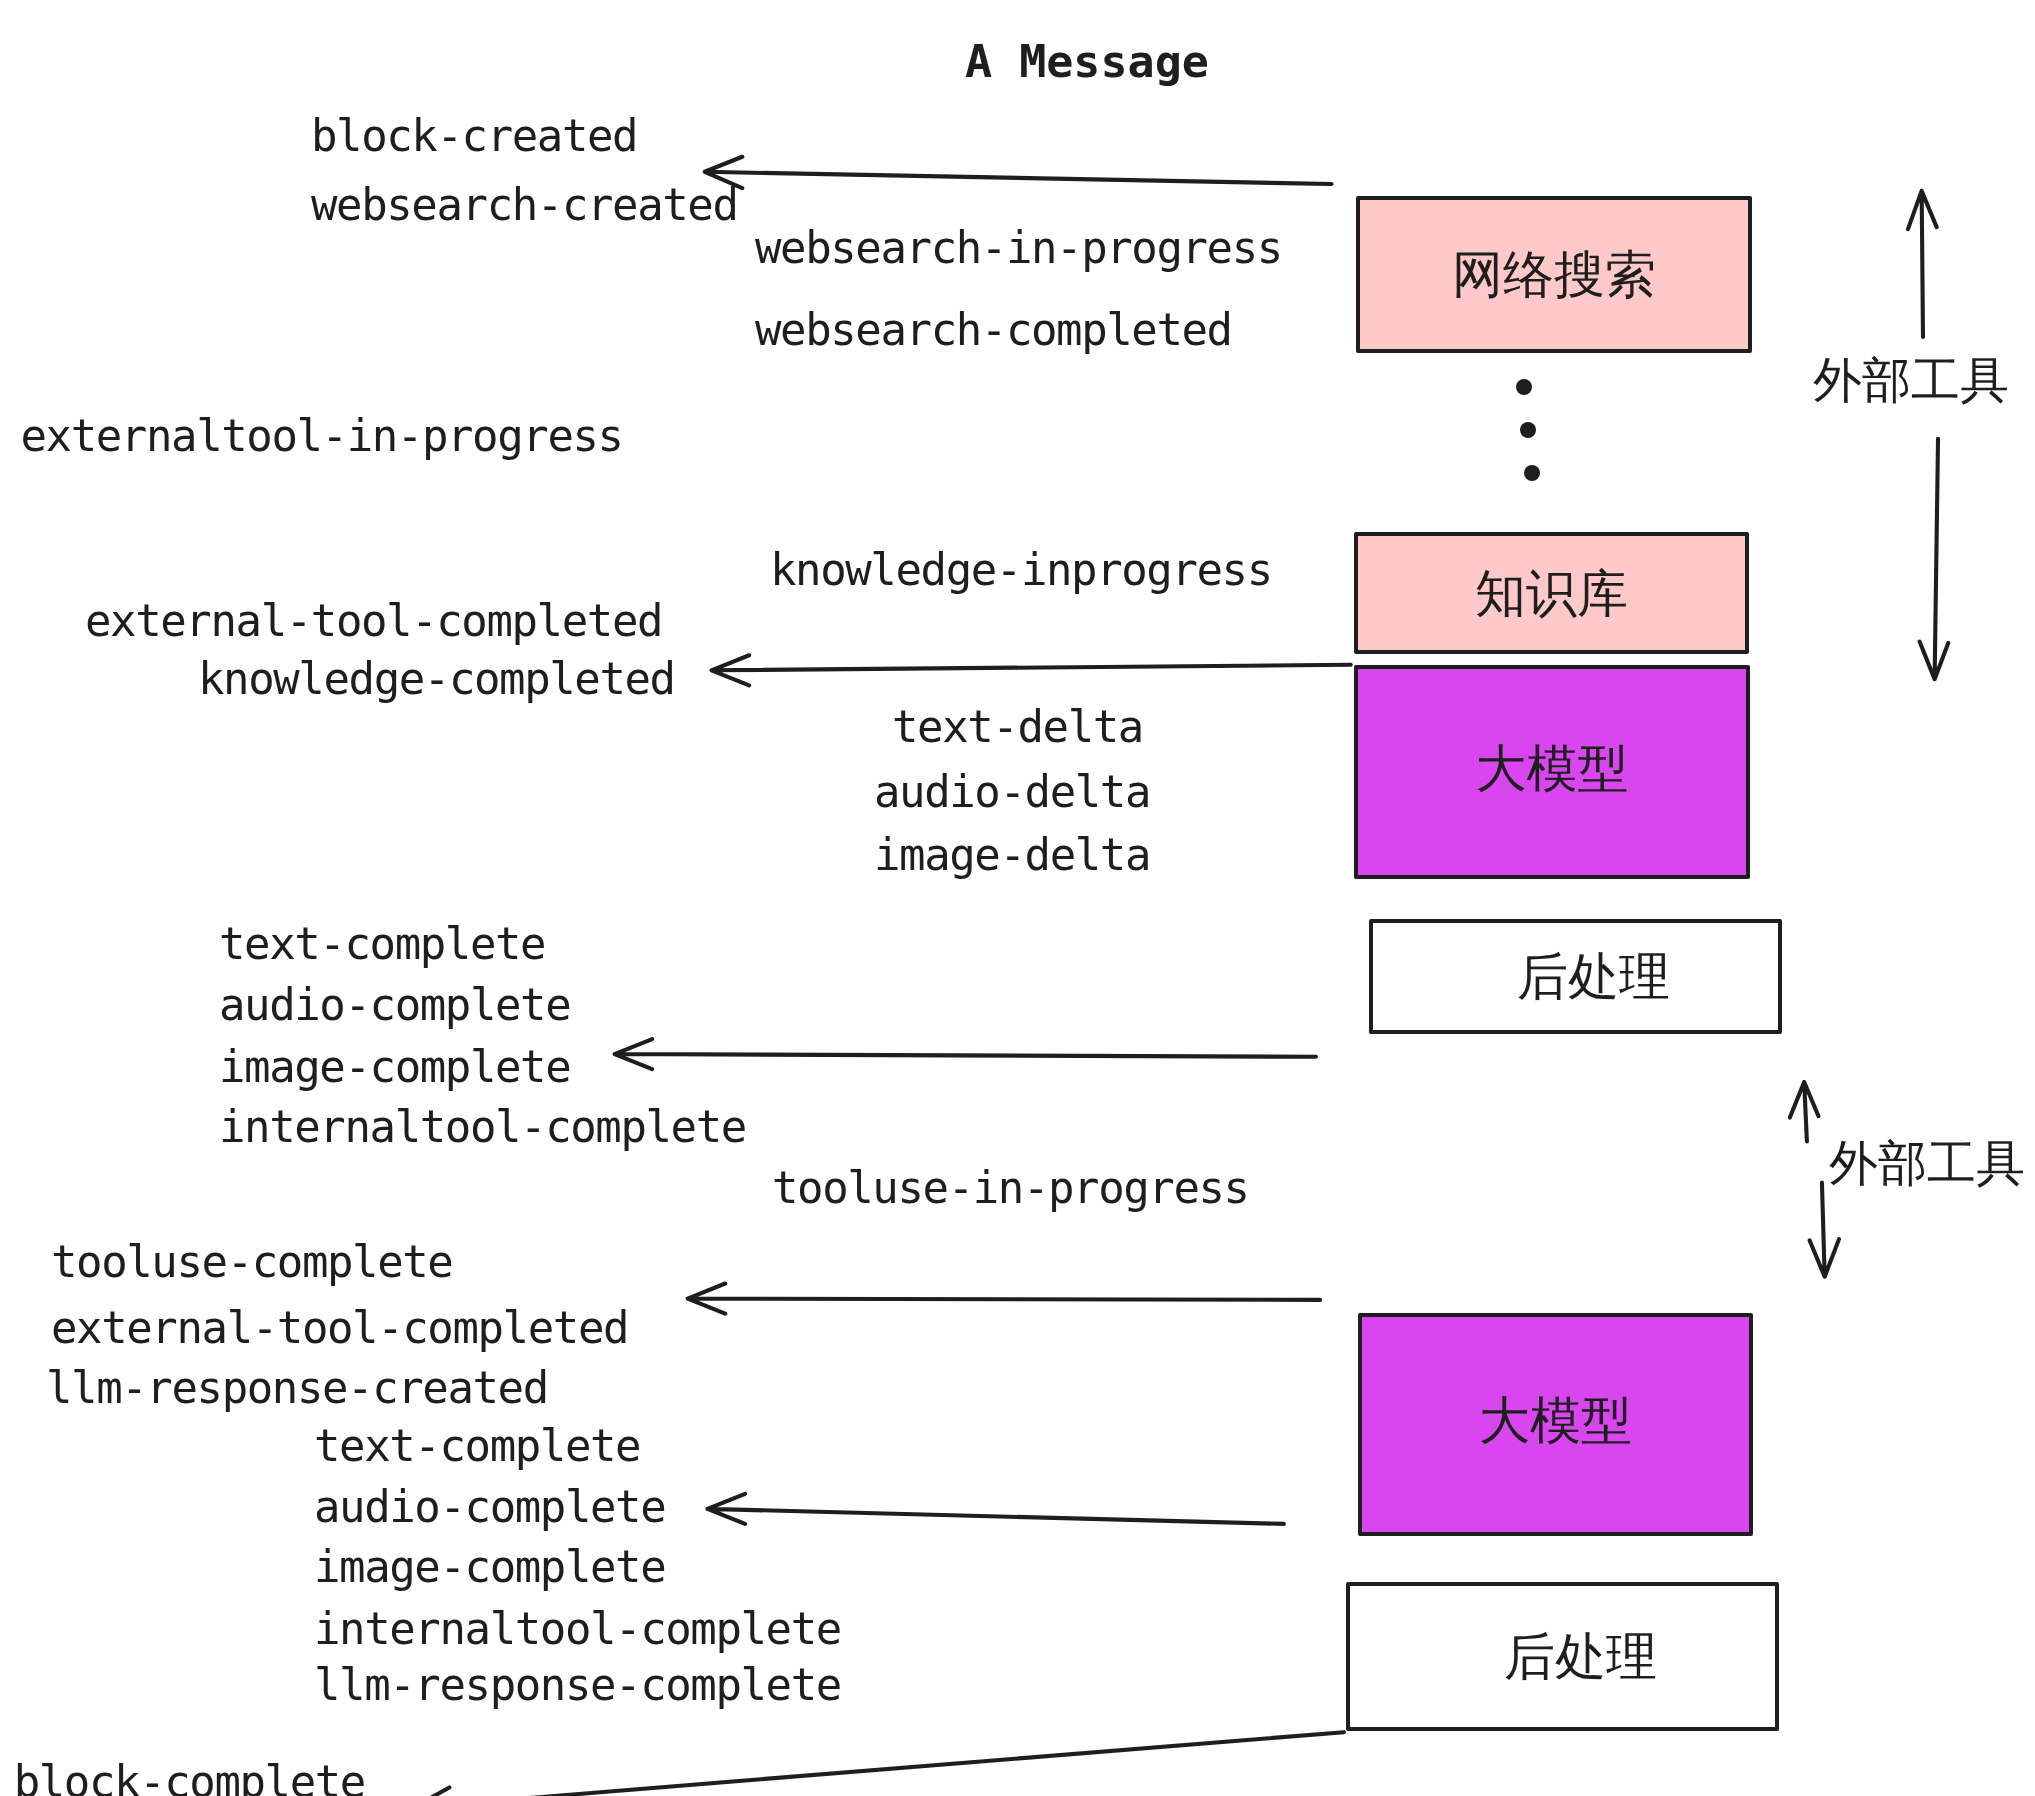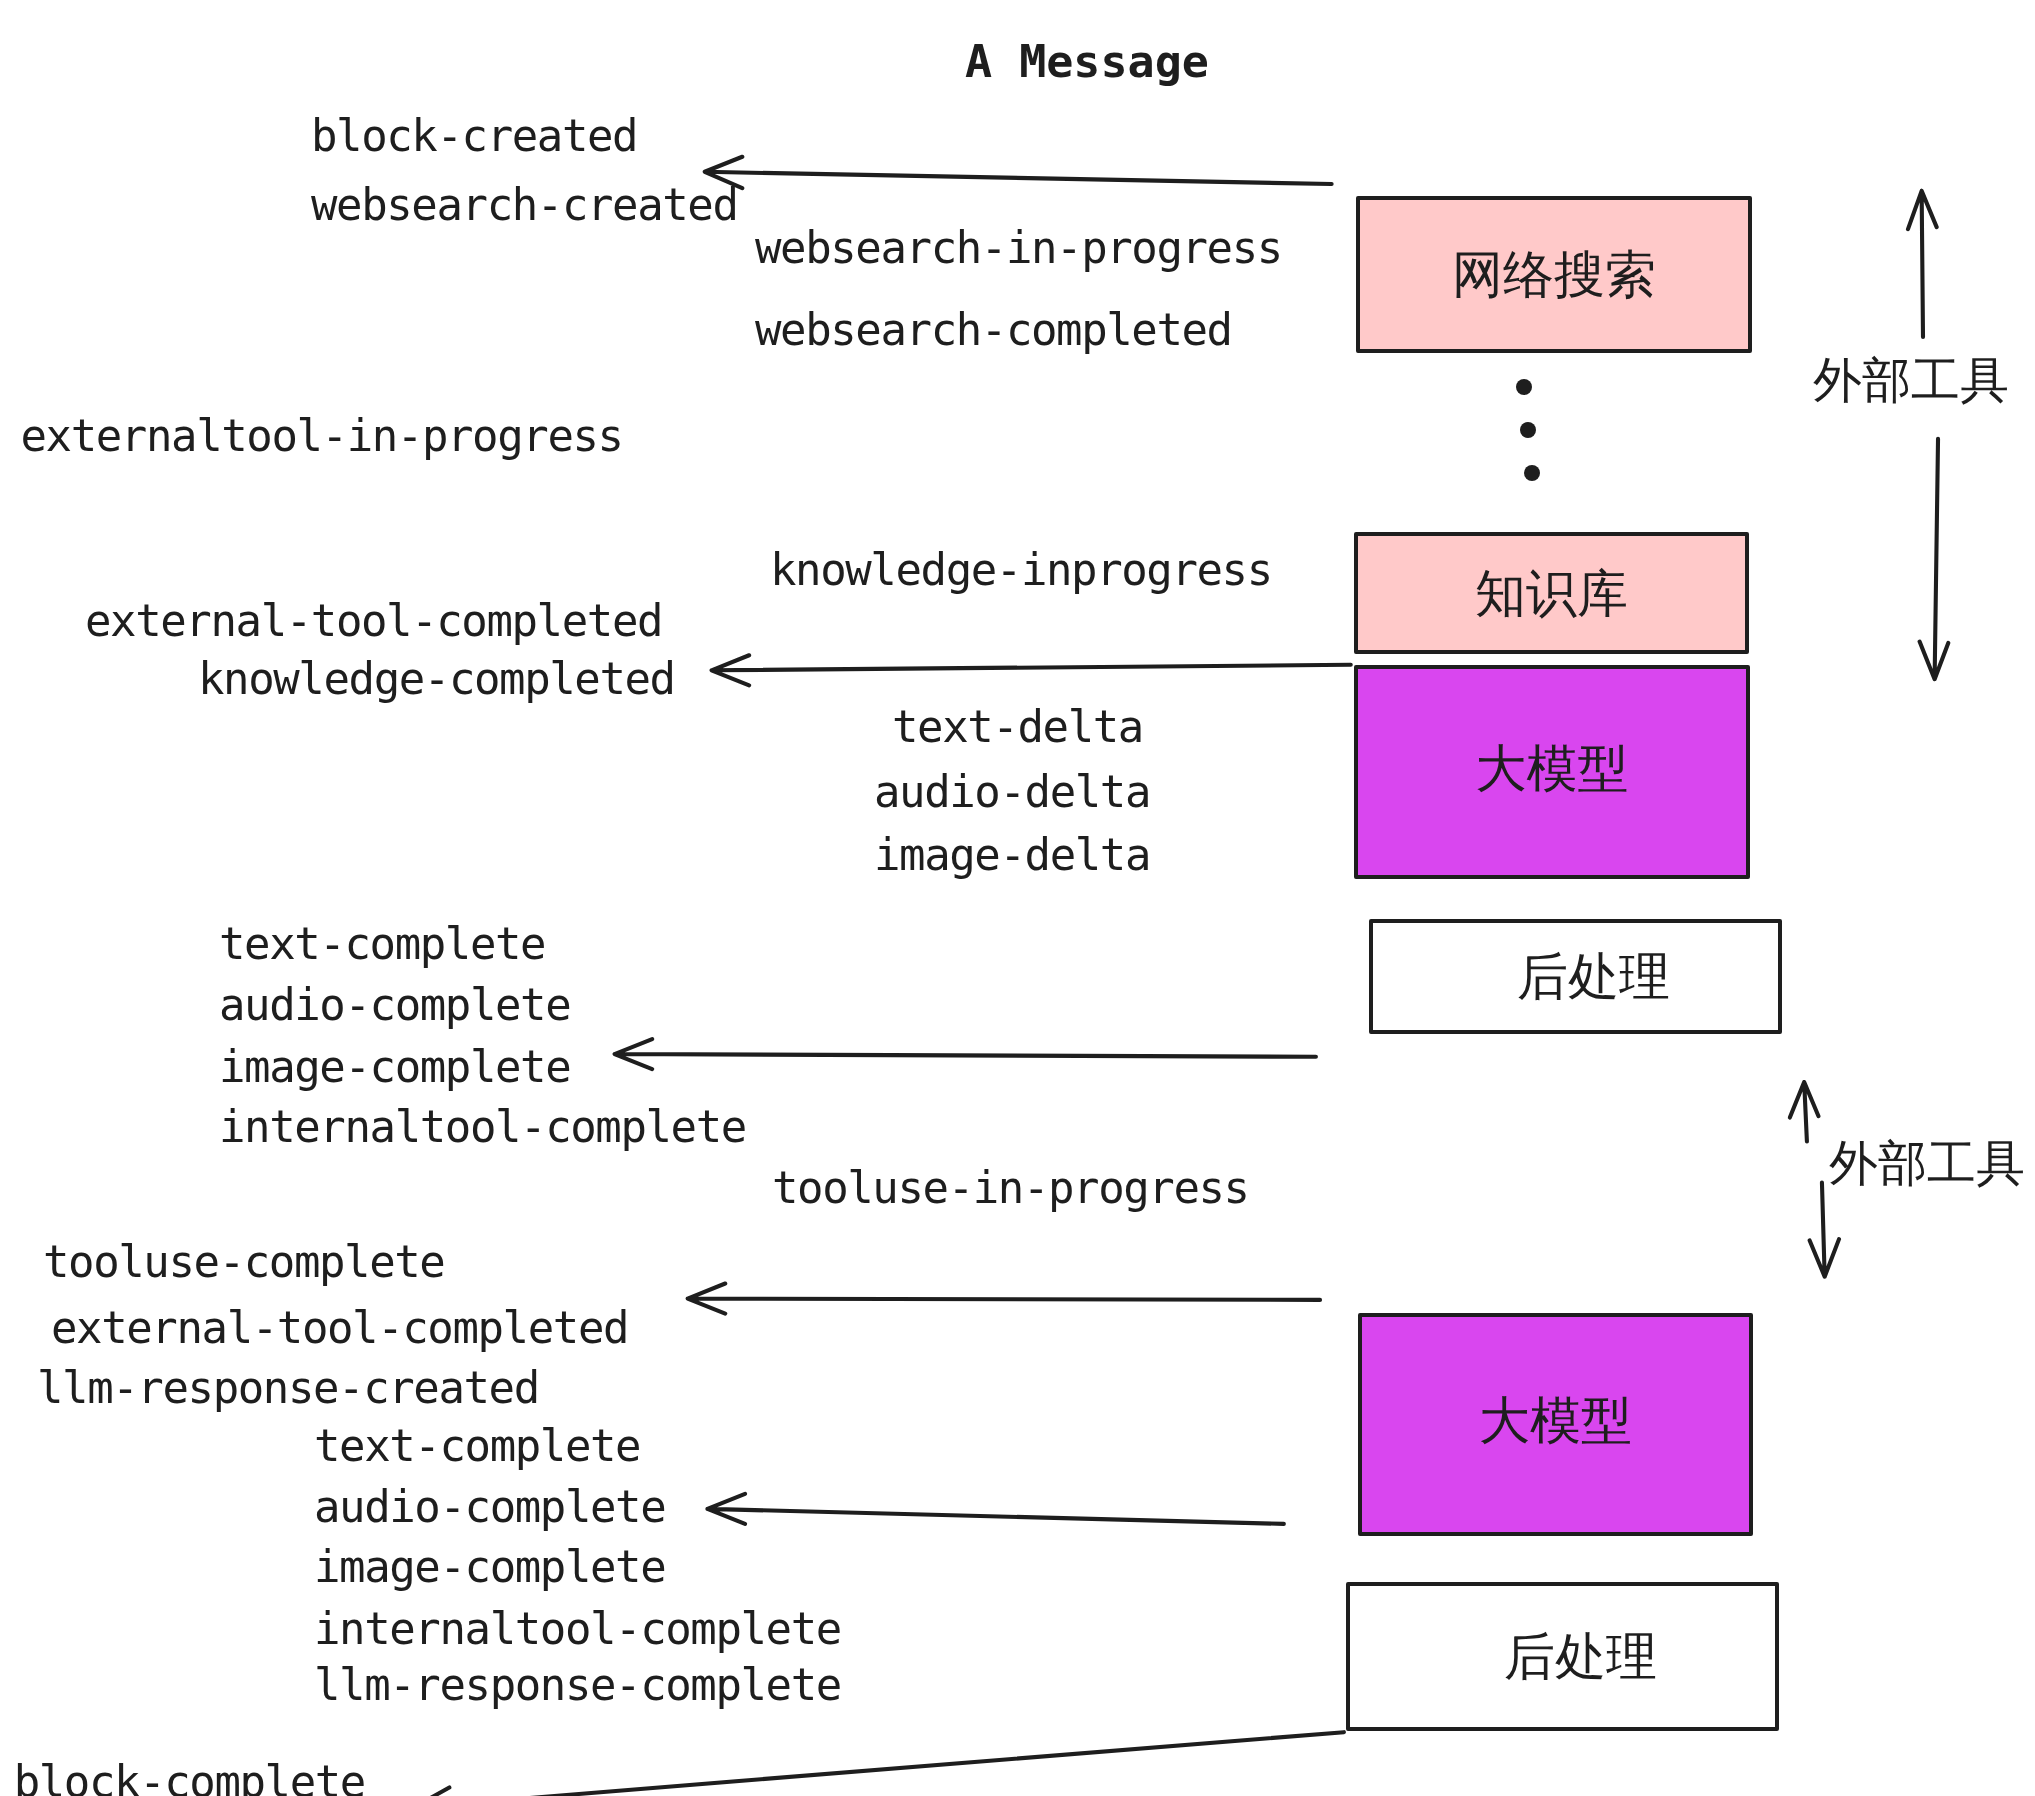--- a/index.html
+++ b/index.html
@@ -127,23 +127,23 @@
   <div class="evt" style="left:85px;  top:572px;">external-tool-completed</div>
   <div class="evt" style="left:198px;  top:630px;">knowledge-completed</div>
   <div class="evt" style="left:892px; top:678px;text-align:right;">text-delta</div>
   <div class="evt" style="left:874px; top:743px;">audio-delta</div>
   <div class="evt" style="left:874px; top:806px;">image-delta</div>
   <div class="evt" style="left:219px;  top:895px;">text-complete</div>
   <div class="evt" style="left:219px;  top:956px;">audio-complete</div>
   <div class="evt" style="left:219px;  top:1018px;">image-complete</div>
   <div class="evt" style="left:219px;  top:1078px;">internaltool-complete</div>
   <div class="evt" style="left:772px; top:1139px;">tooluse-in-progress</div>
-  <div class="evt" style="left:43px;   top:1213px;">tooluse-complete</div>
+  <div class="evt" style="left:51px;   top:1213px;">tooluse-complete</div>
   <div class="evt" style="left:51px;   top:1279px;">external-tool-completed</div>
-  <div class="evt" style="left:37px;   top:1339px;">llm-response-created</div>
+  <div class="evt" style="left:46px;   top:1339px;">llm-response-created</div>
   <div class="evt" style="left:314px;  top:1397px;">text-complete</div>
   <div class="evt" style="left:314px;  top:1458px;">audio-complete</div>
   <div class="evt" style="left:314px;  top:1518px;">image-complete</div>
   <div class="evt" style="left:314px;  top:1580px;">internaltool-complete</div>
   <div class="evt" style="left:314px;  top:1636px;">llm-response-complete</div>
   <div class="evt" style="left:13.7px;   top:1733px;">block-complete</div>
 
   <div class="side-label" id="side-label-1">外部工具</div>
   <div class="side-label" id="side-label-2">外部工具</div>
 

